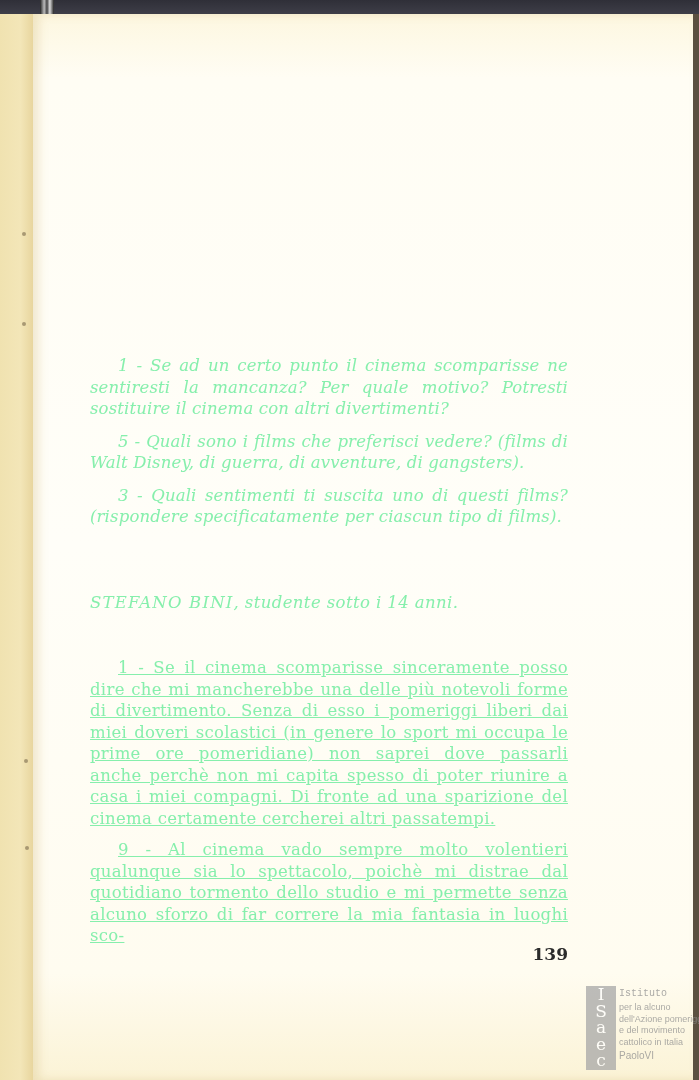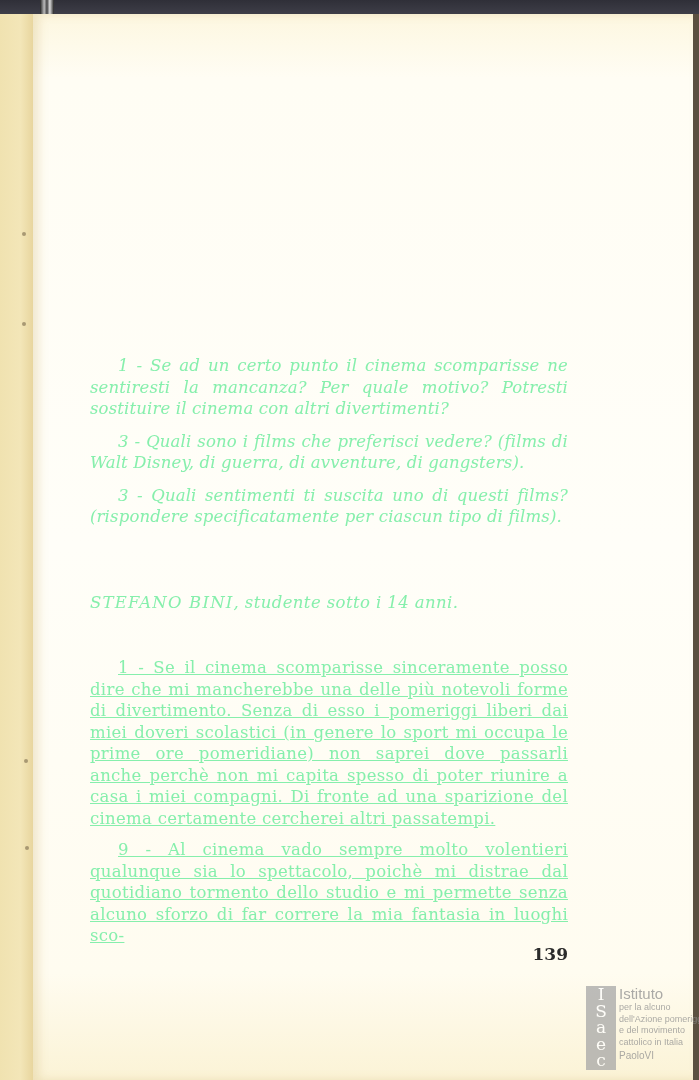--- a/index.html
+++ b/index.html
@@ -56,41 +56,41 @@
     position: absolute; left: 0; top: 0; width: 30px; height: 84px;
     background: #a7a7a7; color: #fff;
     font-family: "DejaVu Serif", serif; font-size: 17px; line-height: 16.5px;
     text-align: center;
   }
   .logo-text {
     position: absolute; left: 33px; top: 0; width: 80px;
     color: #8f8f8f; font-family: "Liberation Sans", sans-serif;
     font-size: 9px; line-height: 11.5px; white-space: nowrap;
   }
-  .logo-text .big { font-size: 15px; line-height: 16px; }
+  .logo-text .big { font-size: 10px; line-height: 16px; font-family: Liberation Mono, monospace; }
   .logo-text .big2 { font-size: 10px; line-height: 15px; }
 </style>
 </head>
 <body>
 
 <div class="backdrop-top"></div>
 <div class="binding-strip"></div>
 <div class="left-page-edge">
   <span class="speck" style="left:22px;top:218px;"></span>
   <span class="speck" style="left:22px;top:308px;"></span>
   <span class="speck" style="left:24px;top:745px;"></span>
   <span class="speck" style="left:25px;top:832px;"></span>
 </div>
 
 <div class="page"></div>
 <div class="right-edge"></div>
 
 <div class="text-block" style="top:355px;">
   <p class="q">1 - Se ad un certo punto il cinema scomparisse ne sentiresti la mancanza? Per quale motivo? Potresti sostituire il cinema con altri divertimenti?</p>
-  <p class="q">3 - Quali sono i films che preferisci vedere? (films di Walt Disney, di guerra, di avventure, di gangsters).</p>
+  <p class="q">5 - Quali sono i films che preferisci vedere? (films di Walt Disney, di guerra, di avventure, di gangsters).</p>
   <p class="q">3 - Quali sentimenti ti suscita uno di questi films? (rispondere specificatamente per ciascun tipo di films).</p>
 </div>
 
 <div class="text-block" style="top:592px;">
   <p class="author"><span class="name">STEFANO BINI</span><span>, studente sotto i 14 anni.</span></p>
 </div>
 
 <div class="text-block" style="top:657px;text-decoration:underline;">
   <p class="a">1 - Se il cinema scomparisse sinceramente posso dire che mi mancherebbe una delle più notevoli forme di divertimento. Senza di esso i pomeriggi liberi dai miei doveri scolastici (in genere lo sport mi occupa le prime ore pomeridiane) non saprei dove passarli anche perchè non mi capita spesso di poter riunire a casa i miei compagni. Di fronte ad una sparizione del cinema certamente cercherei altri passatempi.</p>
   <p class="a last-line">9 - Al cinema vado sempre molto volentieri qualunque sia lo spettacolo, poichè mi distrae dal quotidiano tormento dello studio e mi permette senza alcuno sforzo di far correre la mia fantasia in luoghi sco-</p>

